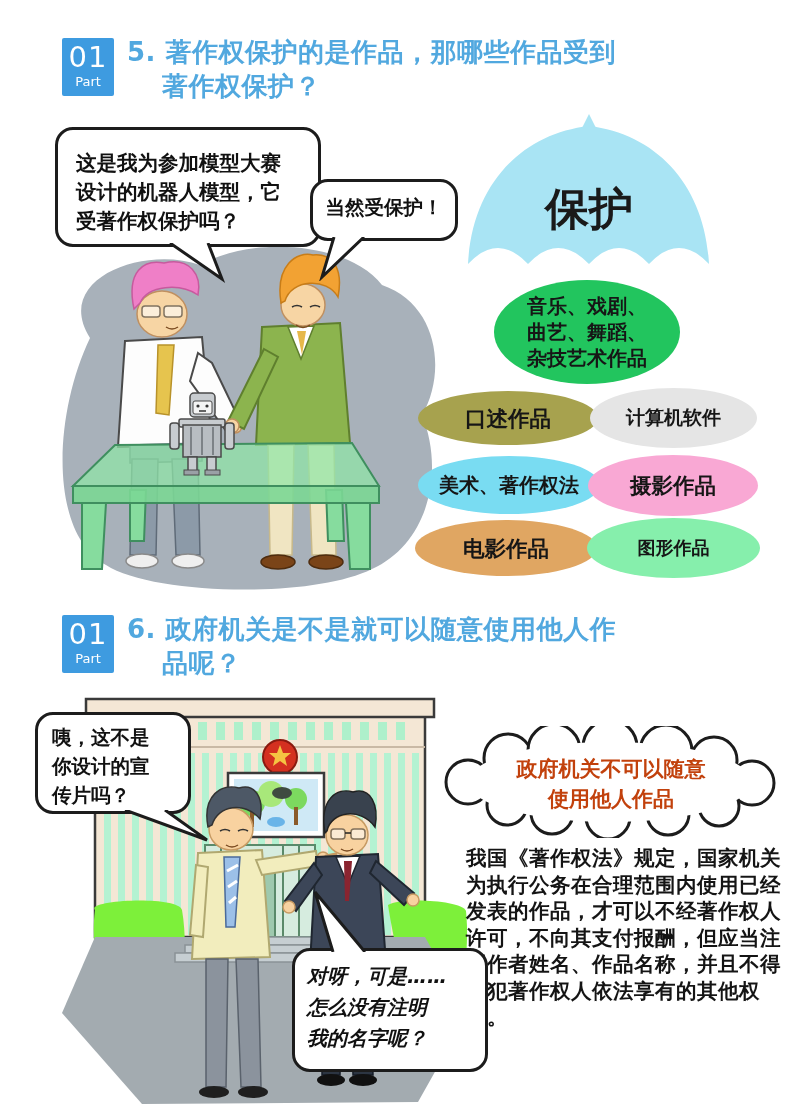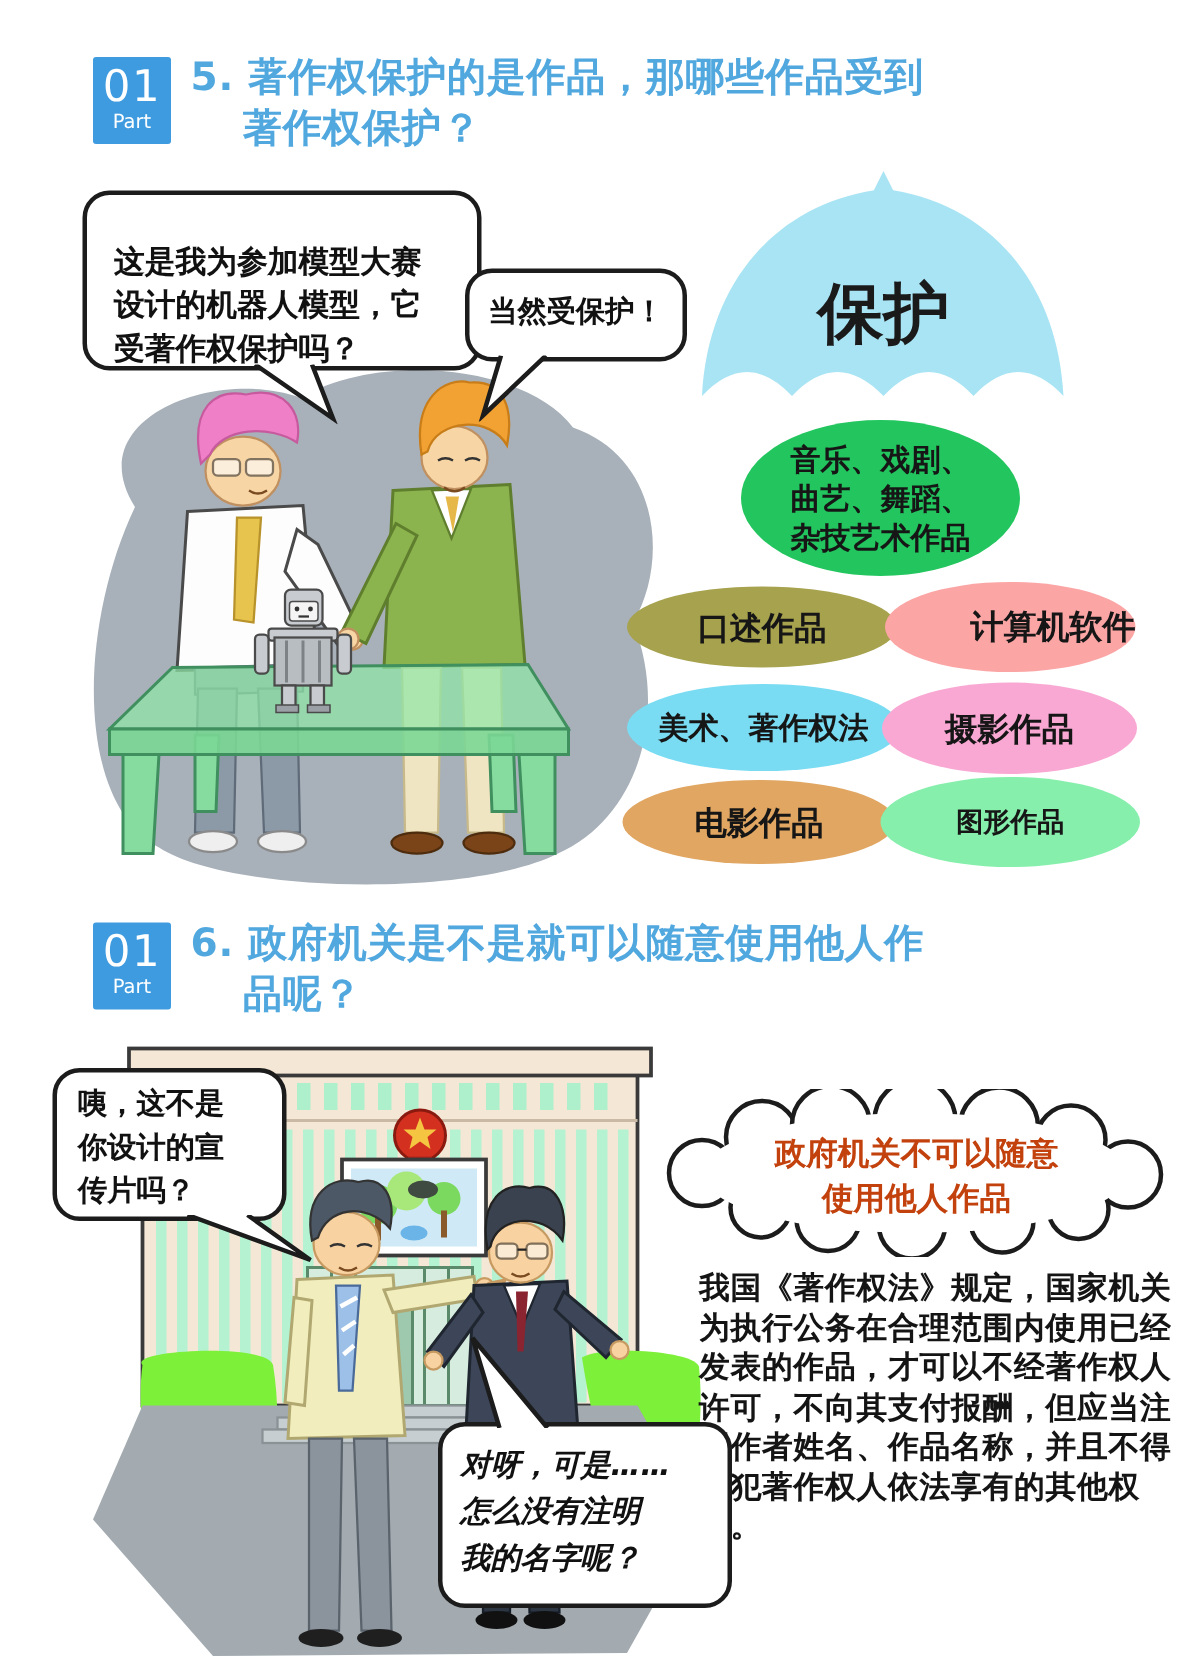--- a/index.html
+++ b/index.html
@@ -101,21 +101,21 @@
       <circle cx="168" cy="293" r="1.6" fill="#333"></circle>
         <circle cx="177" cy="293" r="1.6" fill="#333"></circle>
       <line x1="169" y1="298" x2="176" y2="298" stroke="#333" stroke-width="1.5"></line>
       <rect x="158" y="344" width="9" height="14" fill="#c8ccd0" stroke="#4a4a4a" stroke-width="1.5"></rect>
       <rect x="177" y="344" width="9" height="14" fill="#c8ccd0" stroke="#4a4a4a" stroke-width="1.5"></rect>
       <rect x="154" y="357" width="15" height="5" fill="#9aa0a6" stroke="#4a4a4a" stroke-width="1"></rect>
       <rect x="175" y="357" width="15" height="5" fill="#9aa0a6" stroke="#4a4a4a" stroke-width="1"></rect>
     </g>
   </svg>
 
-  <div class="bubble" style="left:55px;top:127px;width:266px;height:120px;padding:30px 0 0 18px;font-size:20.5px;line-height:29px;">
+  <div class="bubble" style="left:55px;top:127px;width:266px;height:120px;padding:19px 0 0 18px;font-size:20.5px;line-height:29px;">
     <span class="ln">这是我为参加模型大赛</span>
     <span class="ln">设计的机器人模型，它</span>
     <span class="ln">受著作权保护吗？</span>
   </div>
   <svg class="tail" style="left:160px;top:243px;" width="80" height="40" viewBox="0 0 80 40">
     <path d="M10,0 L62,36 L48,0" fill="#fff" stroke="#1c1c1c" stroke-width="3"></path>
   </svg>
 
   <div class="bubble" style="left:310px;top:179px;width:148px;height:62px;padding-top:12px;text-align:center;font-size:19.5px;">
     <span class="ln">当然受保护！</span>
@@ -132,21 +132,21 @@
   </svg>
 
   <div class="cat" style="left: 494px; top: 280px; width: 186px; height: 104px; font-size: 20px; line-height: 26px; background: #22c55e;">
     <span class="ln">音乐、戏剧、</span>
     <span class="ln">曲艺、舞蹈、</span>
     <span class="ln">杂技艺术作品</span>
   </div>
   <div class="cat" style="left: 418px; top: 391px; width: 180px; height: 54px; font-size: 21.5px; background: rgb(167, 162, 78);">
     <span class="ln">口述作品</span>
   </div>
-  <div class="cat" style="left: 590px; top: 388px; width: 167px; height: 60px; font-size: 22px; background: #fca5a5; align-items: flex-end;">
+  <div class="cat" style="left: 590px; top: 388px; width: 167px; height: 60px; font-size: 19px; background: #e5e5e5;">
     <span class="ln">计算机软件</span>
   </div>
   <div class="cat" style="left: 418px; top: 456px; width: 182px; height: 58px; font-size: 20px; background: rgb(121, 220, 242);">
     <span class="ln">美术、著作权法</span>
   </div>
   <div class="cat" style="left: 588px; top: 455px; width: 170px; height: 61px; font-size: 21.5px; background: #f9a8d4;">
     <span class="ln">摄影作品</span>
   </div>
   <div class="cat" style="left: 415px; top: 520px; width: 182px; height: 56px; font-size: 21.5px; background: rgb(224, 166, 98);">
     <span class="ln">电影作品</span>
@@ -289,21 +289,21 @@
       <ellipse cx="333" cy="385" rx="14" ry="6" fill="#111"></ellipse>
       <ellipse cx="317" cy="140" rx="21" ry="20" fill="#f8d2a0" stroke="#c79a62" stroke-width="1.5"></ellipse>
       <path d="M295,138 C 289,104 307,92 323,97 C 341,92 349,110 345,132 C 331,112 301,116 297,136 Z" fill="#39424e" stroke="#222" stroke-width="1.5"></path>
       <rect x="301" y="134" width="14" height="10" rx="3" fill="#fff" opacity="0.55" stroke="#222" stroke-width="1.5"></rect>
       <rect x="321" y="134" width="14" height="10" rx="3" fill="#fff" opacity="0.55" stroke="#222" stroke-width="1.5"></rect>
       <line x1="315" y1="138" x2="321" y2="138" stroke="#222" stroke-width="1.5"></line>
       <path d="M311,154 q 6,4 12,0" stroke="#7a4a20" stroke-width="1.5" fill="none"></path>
     </g>
   </svg>
 
-  <div class="bubble" style="left:35px;top:712px;width:156px;height:102px;padding:8px 0 0 14px;font-size:19.5px;line-height:29px;font-family:Liberation Mono, monospace;">
+  <div class="bubble" style="left:35px;top:712px;width:156px;height:102px;padding:8px 0 0 14px;font-size:19.5px;line-height:29px;">
     <span class="ln">咦，这不是</span>
     <span class="ln">你设计的宣</span>
     <span class="ln">传片吗？</span>
   </div>
   <svg class="tail" style="left:115px;top:810px;" width="100" height="36" viewBox="0 0 100 36">
     <path d="M10,0 L92,30 L50,0" fill="#fff" stroke="#1c1c1c" stroke-width="3"></path>
   </svg>
 
   <div class="bubble" style="left:292px;top:948px;width:196px;height:124px;padding:10px 0 0 12px;font-size:20px;line-height:31px;font-style:italic;">
     <span class="ln">对呀，可是……</span>

